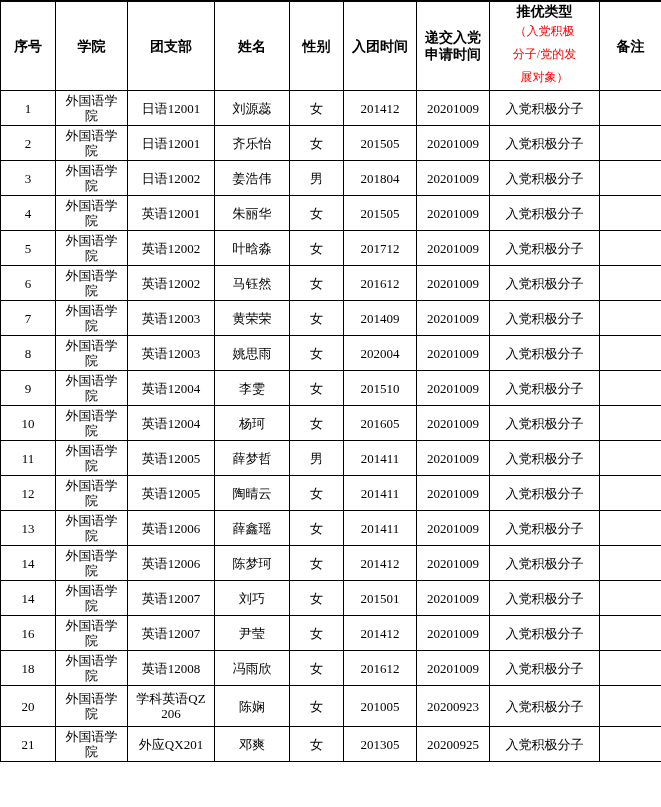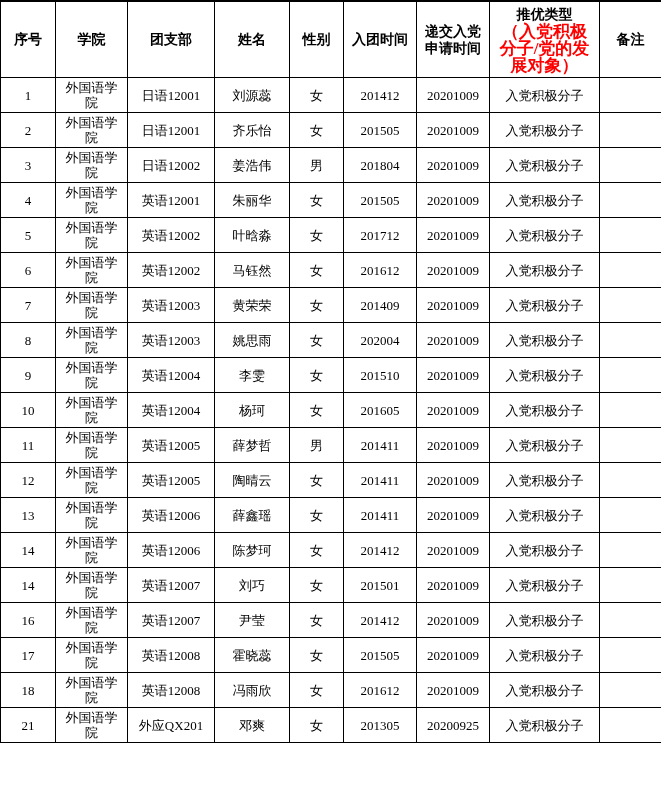--- a/index.html
+++ b/index.html
@@ -29,24 +29,24 @@
     overflow: hidden;
     word-break: break-all;
   }
   table.roster thead th {
     font-size: 14px;
     font-weight: bold;
     height: 73px;
     line-height: 17px;
   }
   .header-sub {
-    font-size: 17px;
-    font-weight: bold;
+    font-size: 12px;
+    font-weight: normal;
     white-space: pre-line;
-    line-height: 17px;
+    line-height: 23px;
   }
   table.roster tbody td {
     font-size: 13px;
     line-height: 15px;
     height: 32px;
   }
   table.roster tbody tr.tall td {
     height: 38px;
   }
 </style>
@@ -255,38 +255,38 @@
           <td>外国语学院</td>
           <td>英语12007</td>
           <td>尹莹</td>
           <td>女</td>
           <td>201412</td>
           <td>20201009</td>
           <td>入党积极分子</td>
           <td></td>
         </tr>
         <tr>
-          <td>17</td>
-          <td>外国语学院</td>
-          <td>英语12008</td>
-          <td>霍晓蕊</td>
-          <td>女</td>
-          <td>201505</td>
-          <td>20201009</td>
-          <td>入党积极分子</td>
-          <td></td>
-        </tr>
-        <tr>
           <td>18</td>
           <td>外国语学院</td>
           <td>英语12008</td>
           <td>冯雨欣</td>
           <td>女</td>
           <td>201612</td>
           <td>20201009</td>
+          <td>入党积极分子</td>
+          <td></td>
+        </tr>
+        <tr class="tall">
+          <td>20</td>
+          <td>外国语学院</td>
+          <td>学科英语QZ 206</td>
+          <td>陈娴</td>
+          <td>女</td>
+          <td>201005</td>
+          <td>20200923</td>
           <td>入党积极分子</td>
           <td></td>
         </tr>
         <tr>
           <td>21</td>
           <td>外国语学院</td>
           <td>外应QX201</td>
           <td>邓爽</td>
           <td>女</td>
           <td>201305</td>

